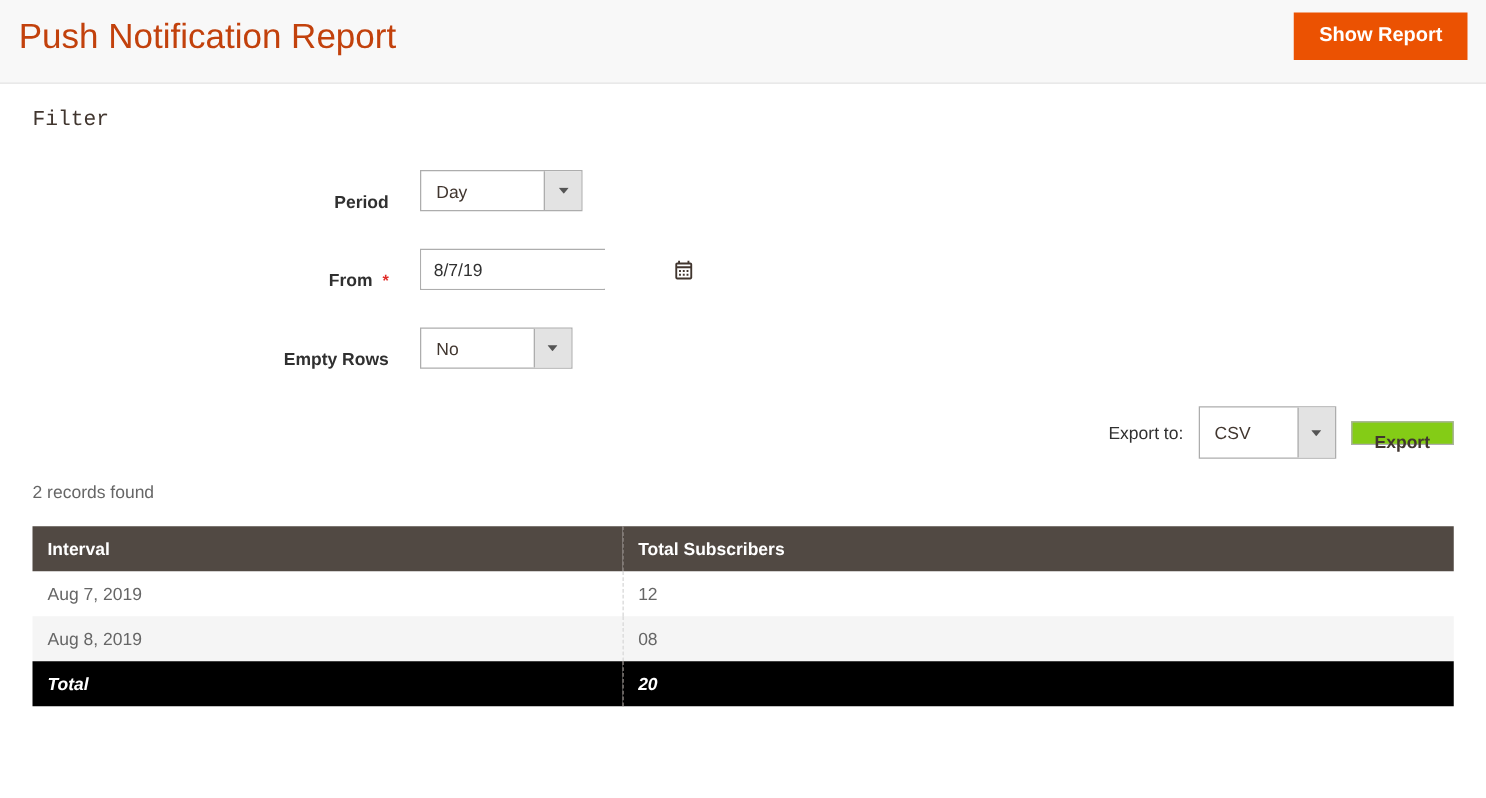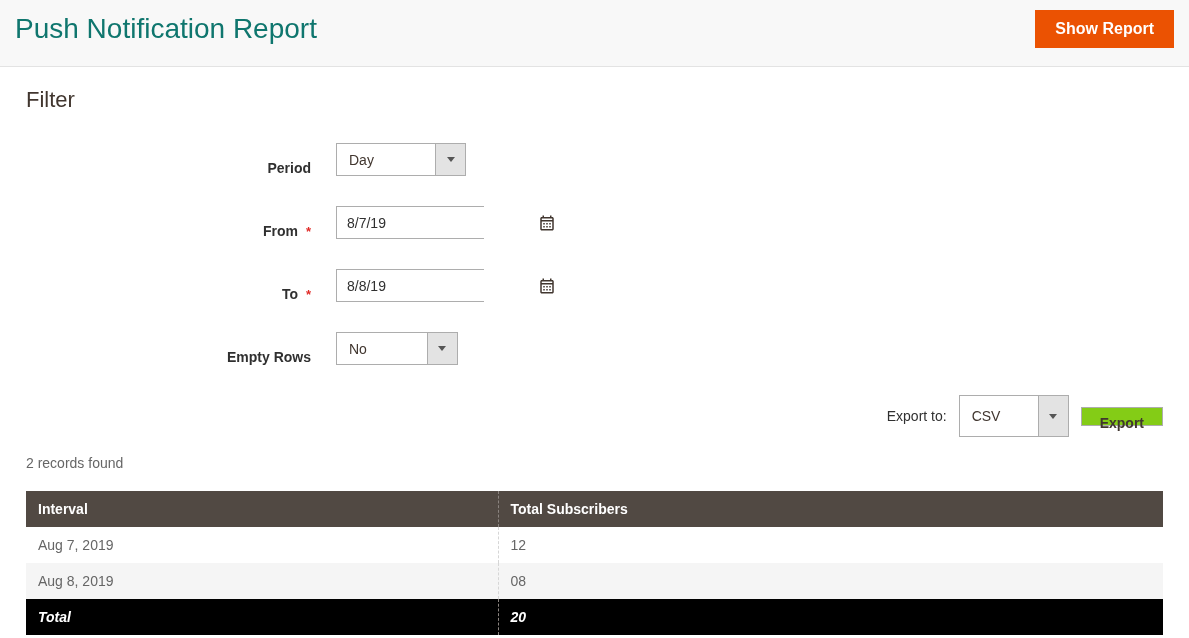--- a/index.html
+++ b/index.html
@@ -14,40 +14,41 @@
       display: flex;
       justify-content: space-between;
       align-items: center;
       padding: 10px 15px 18px 15px;
       border-bottom: 1px solid #e3e3e3;
       background: #f8f8f8;
     }
     .page-title {
       font-size: 28px;
       font-weight: 400;
-      color: #0f766e;
+      color: #c2410c;
     }
     .btn-primary {
       background: #eb5202;
       color: #fff;
       border: none;
       padding: 10px 20px;
       font-size: 16px;
       font-weight: 600;
       cursor: pointer;
       font-family: inherit;
     }
     .content {
       padding: 20px 26px;
     }
     .section-title {
-      font-size: 22px;
+      font-size: 17px;
       font-weight: 400;
       color: #41362f;
       margin-bottom: 30px;
+      font-family: Liberation Mono, monospace;
     }
     .form-row {
       display: flex;
       align-items: flex-end;
       margin-bottom: 30px;
     }
     .form-label {
       width: 295px;
       text-align: right;
       font-weight: 600;
@@ -213,36 +214,20 @@
         <input type="text" class="date-input" value="8/7/19" style="">
         <span class="date-icon">
           <svg viewBox="0 0 24 24">
               <path d="M19 4h-1V2h-2v2H8V2H6v2H5c-1.1 0-2 .9-2 2v14c0 1.1.9 2 2 2h14c1.1 0 2-.9 2-2V6c0-1.1-.9-2-2-2zm0 16H5V10h14v10zm0-12H5V6h14v2zM7 12h2v2H7zm4 0h2v2h-2zm4 0h2v2h-2zM7 16h2v2H7zm4 0h2v2h-2zm4 0h2v2h-2z"></path>
             </svg>
         </span>
       </div>
     </div>
   </div>
 
-  <div class="form-row">
-    <div class="form-label">
-      <span>To</span>
-      <span class="required-mark">*</span>
-    </div>
-    <div class="form-control-wrap">
-      <div class="date-input-wrap">
-        <input type="text" class="date-input" value="8/8/19" style="">
-        <span class="date-icon">
-          <svg viewBox="0 0 24 24">
-              <path d="M19 4h-1V2h-2v2H8V2H6v2H5c-1.1 0-2 .9-2 2v14c0 1.1.9 2 2 2h14c1.1 0 2-.9 2-2V6c0-1.1-.9-2-2-2zm0 16H5V10h14v10zm0-12H5V6h14v2zM7 12h2v2H7zm4 0h2v2h-2zm4 0h2v2h-2zM7 16h2v2H7zm4 0h2v2h-2zm4 0h2v2h-2z"></path>
-            </svg>
-        </span>
-      </div>
-    </div>
-  </div>
 
   <div class="form-row">
     <div class="form-label">Empty Rows</div>
     <div class="form-control-wrap">
       <div class="select-wrap">
         <span class="select-value" style="min-width:40px">No</span>
         <span class="select-arrow">
           <svg viewBox="0 0 10 6">
               <path d="M0 0 L10 0 L5 6 Z"></path>
             </svg>

